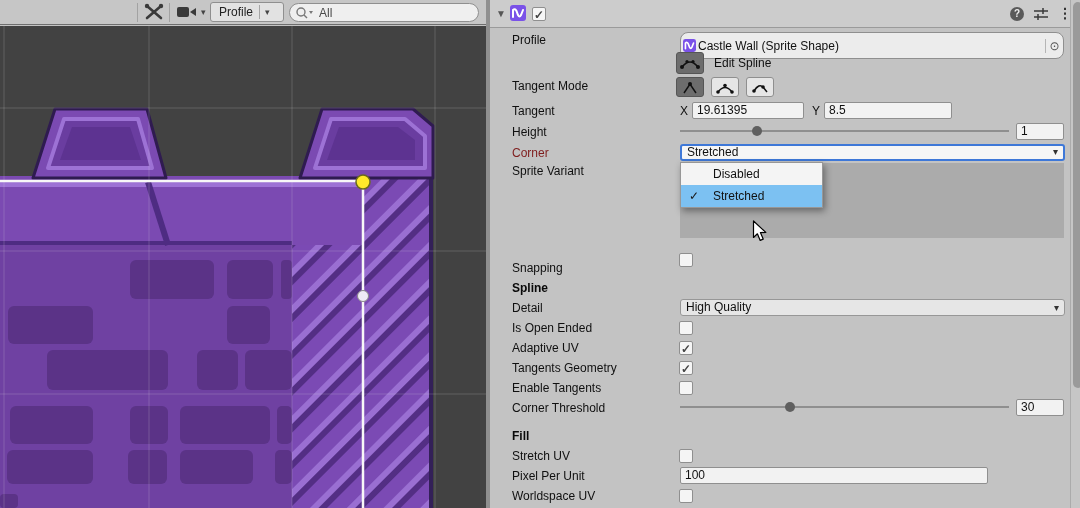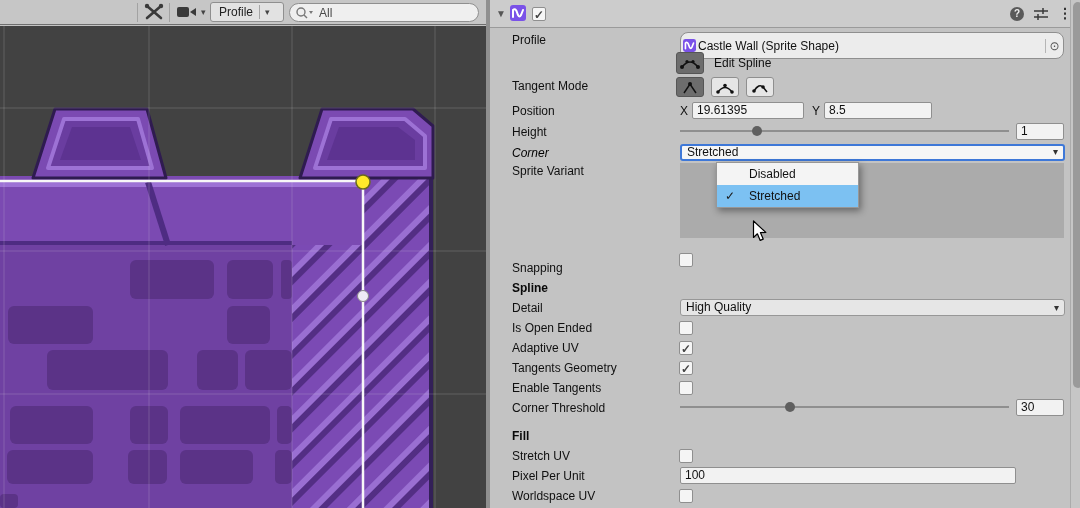--- a/index.html
+++ b/index.html
@@ -35,21 +35,21 @@
   .comp-icon { position:absolute; left:20px; top:5px; }
   .hdr-check { position:absolute; left:42px; top:7px; }
   .insp-title { position:absolute; left:62px; top:7px; font-weight:bold; color:#090909; }
   .help-btn { position:absolute; left:520px; top:7px; width:14px; height:14px; border-radius:50%;
               background:#5a5a5a; color:#ececec; font-size:10px; font-weight:bold;
               text-align:center; line-height:14px; }
   .preset-btn { position:absolute; left:544px; top:8px; }
   .kebab-btn { position:absolute; left:568px; top:5px; font-size:14px; font-weight:bold; color:#333; }
 
   .lab { position:absolute; left:22px; height:16px; line-height:16px; white-space:nowrap; }
-  .lab.blue { color:#000000;font-style:italic; }
+  .lab.blue { color:#7f1d1d; }
   .sec { position:absolute; left:22px; height:16px; line-height:16px; font-weight:bold; color:#090909; }
 
   .field { position:absolute; background:#f2f2f2; border:1px solid #8f8f8f; border-radius:2px;
            height:17px; line-height:15px; padding-left:4px; overflow:hidden; white-space:nowrap; }
   .obj-field { position:absolute; left:190px; top:32px; width:384px; height:27px;
                background:#ececec; border:1px solid #8f8f8f; border-radius:8px;
                display:flex; align-items:center; }
   .obj-field .txt { padding-left:2px; white-space:nowrap; overflow:hidden; flex:1; }
   .obj-picker { width:18px; text-align:center; color:#555; font-size:12px; border-left:1px solid #b5b5b5; }
 
@@ -70,21 +70,21 @@
 
   .slider-track { position:absolute; height:2px; background:#8f8f8f; }
   .slider-handle { position:absolute; width:10px; height:10px; border-radius:50%;
                    background:#5f5f5f; }
   .val-box { position:absolute; left:526px; width:48px; }
 
   .variant-box { position:absolute; left:190px; top:163px; width:384px; height:75px; background:#ababab; }
 
   
   .popup { position:absolute; left:190px; top:162px; width:143px; background:#f4f4f4;
-           border:1px solid #979797; box-shadow:2px 3px 7px rgba(0,0,0,.4); z-index:20;margin-left:36px; }
+           border:1px solid #979797; box-shadow:2px 3px 7px rgba(0,0,0,.4); z-index:20; }
   .menu-item { position:relative; height:22px; line-height:22px; padding-left:32px; color:#111; }
   .menu-item.active { background:#7cc1f2; }
   .menu-check { position:absolute; left:8px; top:0; }
   .menu-check.checked::after { content:"✓"; color:#1a1a1a; }
 
   
   .scrollbar { position:absolute; left:580px; top:0; width:14px; height:508px;
                background:#c6c6c6; border-left:1px solid #ababab; }
   .scroll-thumb { position:absolute; left:2px; top:2px; width:10px; height:386px;
                   background:#9a9a9a; border-radius:5px; }
@@ -269,25 +269,25 @@
       </svg>
     </div>
     <div class="mini-btn" style="left:256px; top:77px; height:20px">
       <svg width="18" height="13" viewBox="0 0 18 13">
         <path d="M3,10 Q8,2 12,6 L16,11" fill="none" stroke="#111" stroke-width="1.5"></path>
         <circle cx="3" cy="10" r="1.8" fill="#111"></circle>
           <circle cx="12" cy="6" r="1.8" fill="#111"></circle>
       </svg>
     </div>
 
-    <div class="lab" style="top:103px">Position</div>
+    <div class="lab" style="top:103px">Tangent</div>
     <div class="lab" style="left:190px; top:103px">X</div>
     <div class="field" style="left:202px; top:102px; width:112px">19.61395</div>
     <div class="lab" style="left:322px; top:103px">Y</div>
-    <div class="field" style="left:334px; top:102px; width:108px">8.5</div>
+    <div class="field" style="left:334px; top:102px; width:128px">8.5</div>
 
     <div class="lab" style="top:124px">Height</div>
     <div class="slider-track" style="left:190px; top:130px; width:329px"></div>
     <div class="slider-handle" style="left:262px; top:126px"></div>
     <div class="field val-box" style="top:123px">1</div>
 
     <div class="lab blue" style="top:145px">Corner</div>
     <div class="dropdown focused" style="top:144px">
       <span>Stretched</span>
       <span class="darr">▾</span>
@@ -334,21 +334,21 @@
     <div class="slider-track" style="left:190px; top:406px; width:329px"></div>
     <div class="slider-handle" style="left:295px; top:402px"></div>
     <div class="field val-box" style="top:399px">30</div>
 
     <div class="sec" style="top:428px">Fill</div>
 
     <div class="lab" style="top:448px">Stretch UV</div>
     <div class="checkbox" style="left:189px; top:449px"></div>
 
     <div class="lab" style="top:468px">Pixel Per Unit</div>
-    <div class="field" style="left:190px; top:467px; width:336px">100</div>
+    <div class="field" style="left:190px; top:467px; width:308px">100</div>
 
     <div class="lab" style="top:488px">Worldspace UV</div>
     <div class="checkbox" style="left:189px; top:489px"></div>
 
     <div class="scrollbar">
       <div class="scroll-thumb"></div>
     </div>
   </div>
 
   <svg class="cursor" width="15" height="22" viewBox="0 0 15 22">

